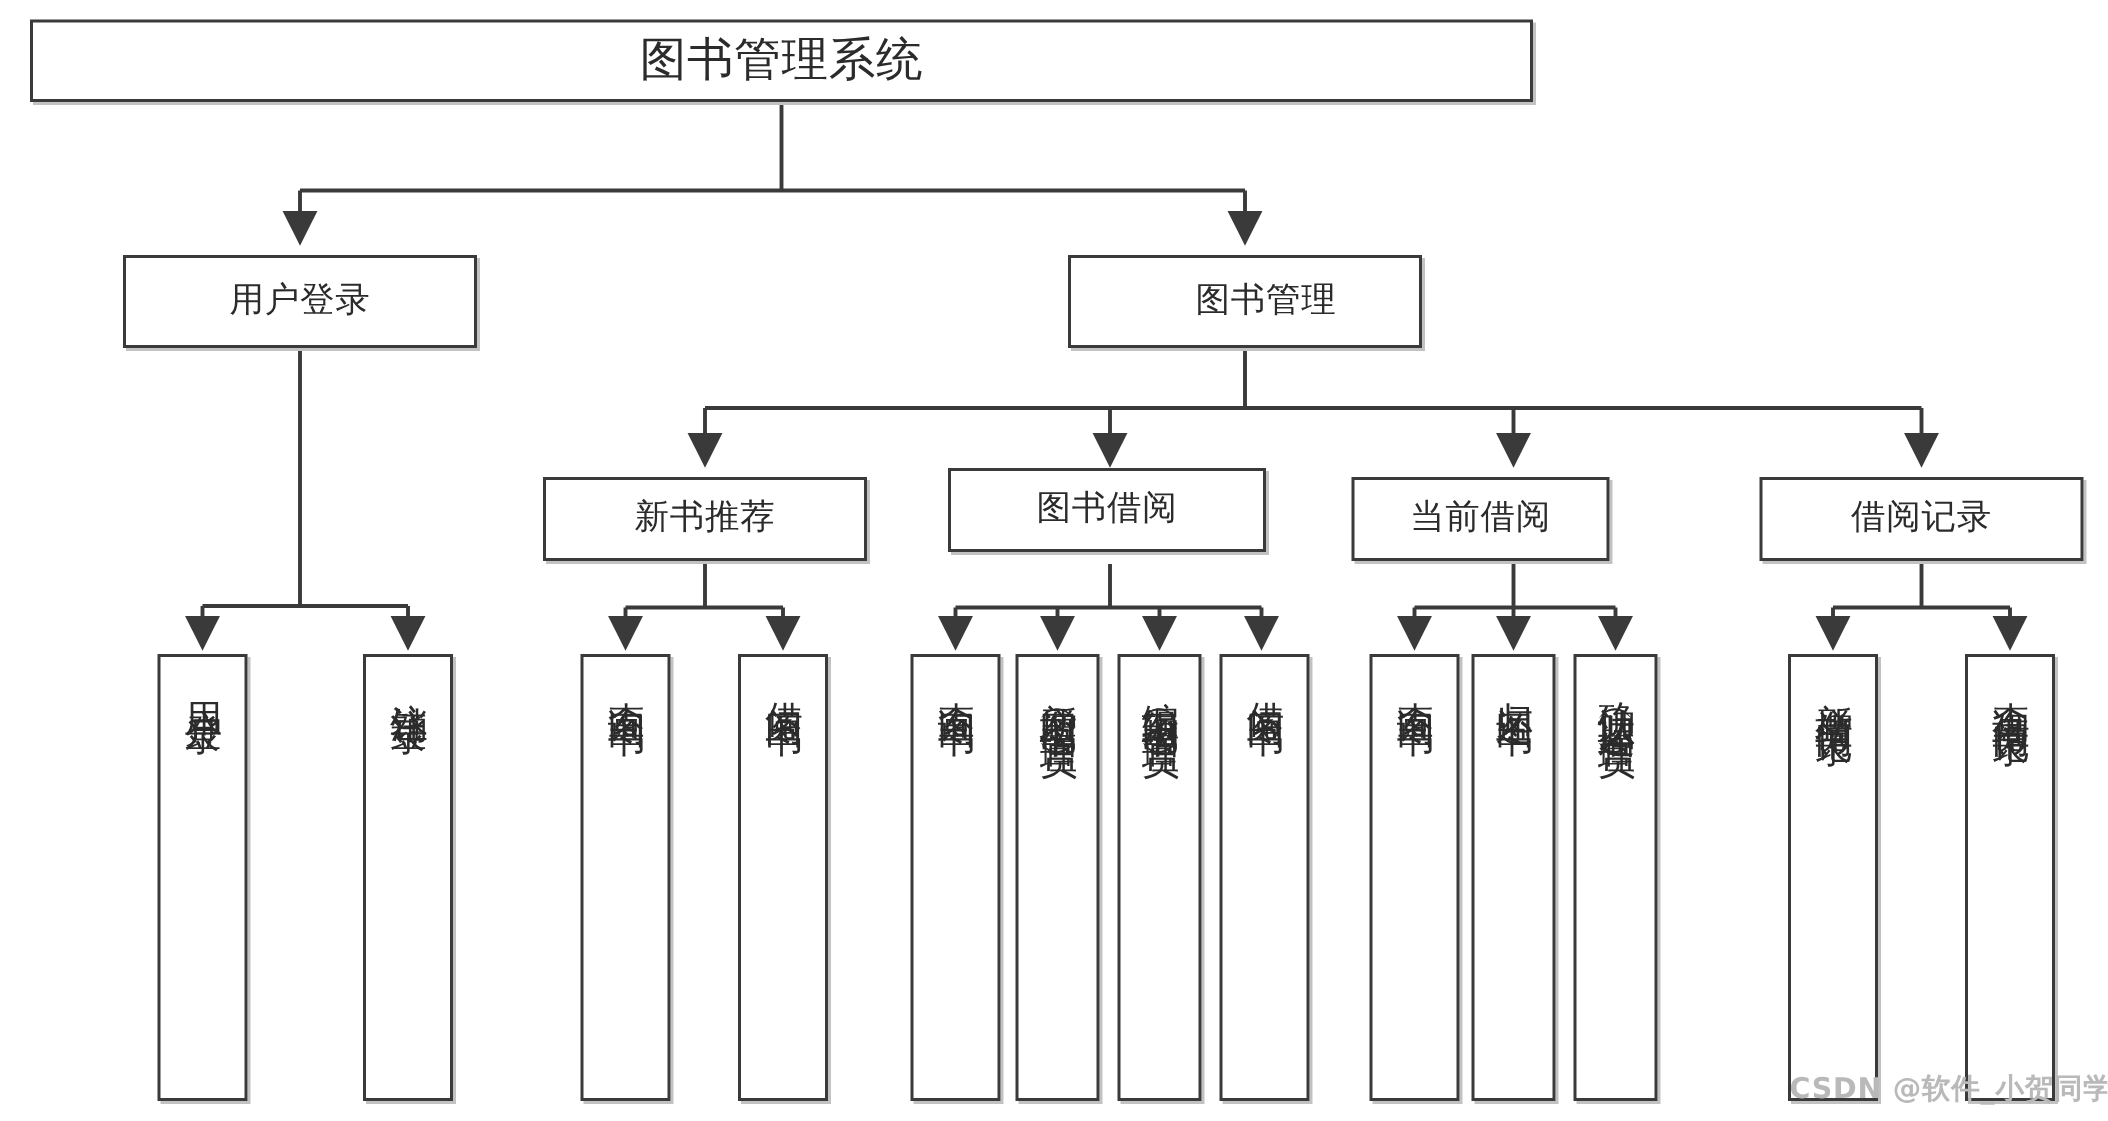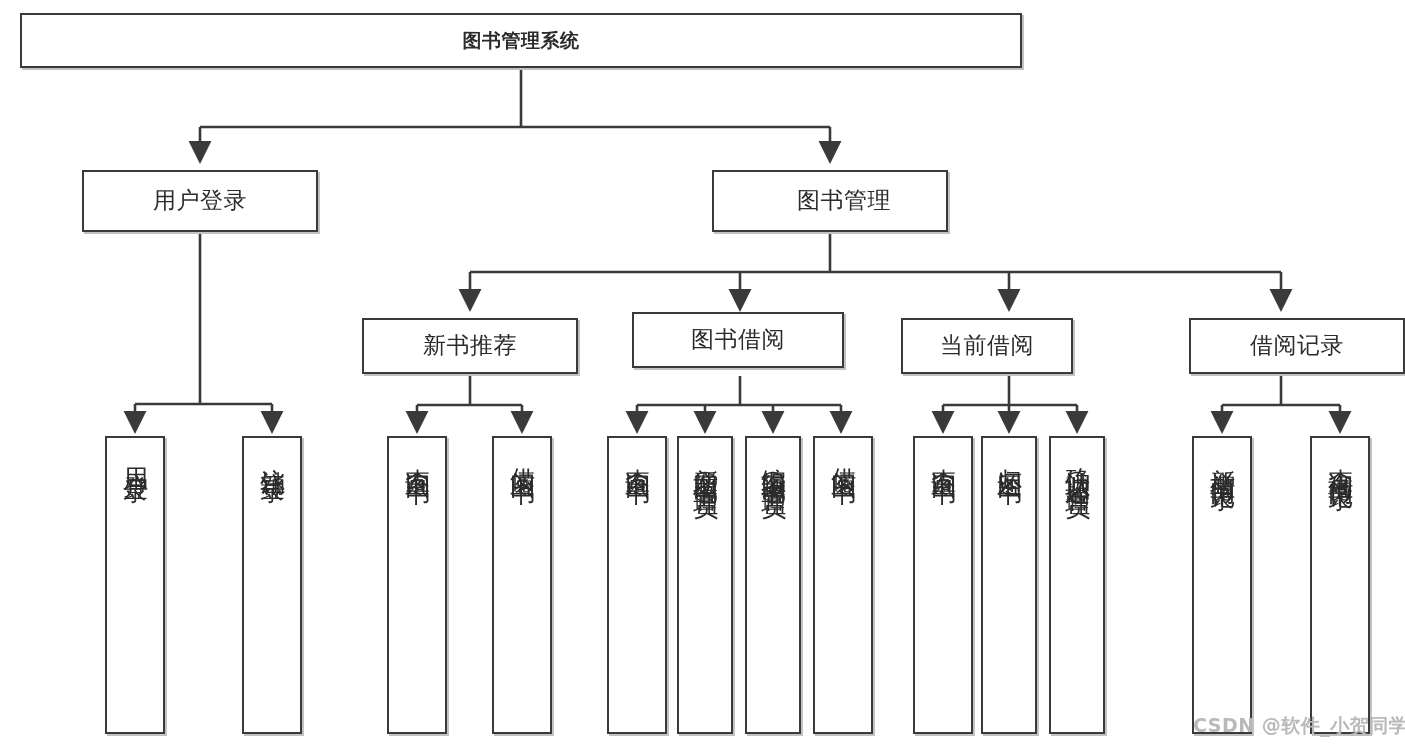--- a/index.html
+++ b/index.html
@@ -42,22 +42,21 @@
     display: block;
     text-align: center;
     line-height: 1.18;
     letter-spacing: 0.5px;
   }
   
   .node.h .label {
     font-size: 23px;
   }
   .node.root .label {
-    font-size: 19px;
-    font-weight: bold;
+    font-size: 31px;
   }
   
   .node.v {
     align-items: flex-start;
     padding-top: 10px;
   }
   .node.v .label {
     writing-mode: vertical-rl;
     text-orientation: upright;
     font-size: 25px;
@@ -143,21 +142,21 @@
 
   <div class="node h" style="left:362px; top:318px; width:216px; height:56px;">
     <span class="label">新书推荐</span>
   </div>
   <div class="node h" style="left:632px; top:312px; width:212px; height:56px;">
     <span class="label">图书借阅</span>
   </div>
   <div class="node h" style="left:901px; top:318px; width:172px; height:56px;">
     <span class="label">当前借阅</span>
   </div>
-  <div class="node h" style="left:1173px; top:318px; width:216px; height:56px;margin-left:16px;">
+  <div class="node h" style="left:1173px; top:318px; width:216px; height:56px;">
     <span class="label">借阅记录</span>
   </div>
 
   <div class="node v" style="left:105px; top:436px; width:60px; height:298px;">
     <span class="label">用户登录</span>
   </div>
   <div class="node v" style="left:242px; top:436px; width:60px; height:298px;">
     <span class="label">注销登录</span>
   </div>
 

